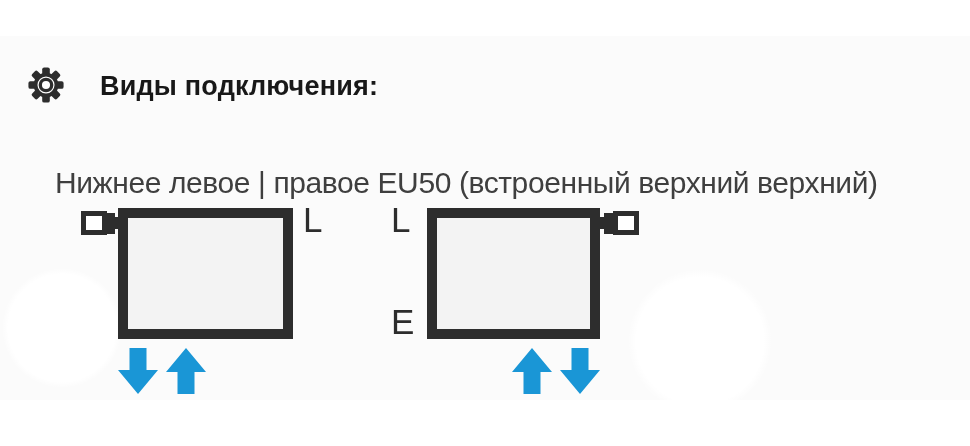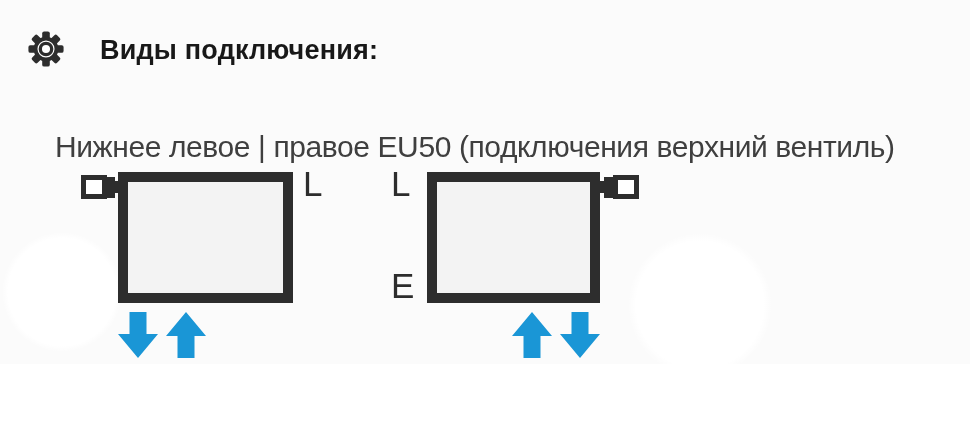--- a/index.html
+++ b/index.html
@@ -15,20 +15,21 @@
     background:#ffffff;
   }
   .canvas{
     position:relative;
     width:970px;height:364px;
     overflow:hidden;
     background:
       radial-gradient(circle 60px at 62px 292px, #ffffff 0 54px, rgba(255,255,255,0) 60px),
       radial-gradient(circle 72px at 700px 305px, #ffffff 0 64px, rgba(255,255,255,0) 72px),
       #fbfbfb;
+    margin-top: 36px;
   }
   .abs{position:absolute;}
   
   .gear{left:27px;top:30px;width:38px;height:38px;}
   .title{
     left:100px;top:36px;
     font-size:27px;font-weight:bold;color:var(--text-dark);
     letter-spacing:0.2px;line-height:1.1;
   }
   
@@ -91,21 +92,21 @@
       <rect x="16" y="1.5" width="8" height="9" rx="2" transform="rotate(180 20 20)"></rect>
       <rect x="16" y="1.5" width="8" height="9" rx="2" transform="rotate(225 20 20)"></rect>
       <rect x="16" y="1.5" width="8" height="9" rx="2" transform="rotate(270 20 20)"></rect>
       <rect x="16" y="1.5" width="8" height="9" rx="2" transform="rotate(315 20 20)"></rect>
     </g>
     <circle cx="20" cy="20" r="11" fill="#ffffff" stroke="var(--outline)" stroke-width="4"></circle>
     <circle cx="20" cy="20" r="6" fill="#ffffff" stroke="var(--outline)" stroke-width="3.5"></circle>
   </svg>
   <div class="abs title">Виды подключения:</div>
 
-  <div class="abs subtitle">Нижнее левое | правое EU50 (подключения верхний вентиль)</div>
+  <div class="abs subtitle">Нижнее левое | правое EU50 (встроенный верхний верхний)</div>
 
   <div class="abs radiator left"></div>
   <div class="abs valve-square vs-l"></div>
   <div class="abs valve-bar vb-l"></div>
   <div class="abs valve-nub vn-l"></div>
   <div class="abs pos-label lbl-left-L">L</div>
 
   <div class="abs radiator right"></div>
   <div class="abs valve-square vs-r"></div>
   <div class="abs valve-bar vb-r"></div>

